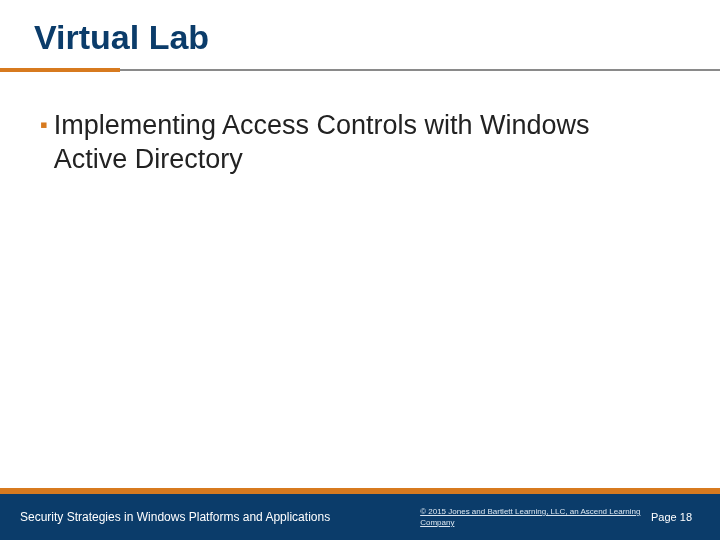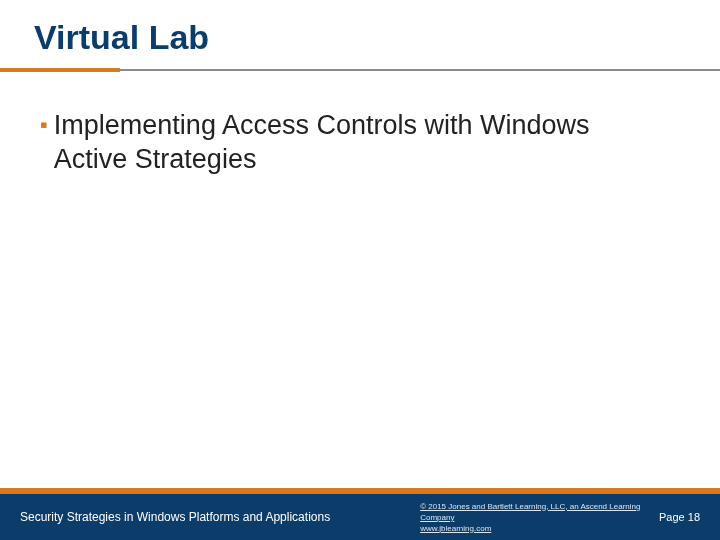--- a/index.html
+++ b/index.html
@@ -75,46 +75,45 @@
   .footer-center {
     flex: 1 1 auto;
     padding-left: 90px;
     font-size: 8px;
     line-height: 11px;
     color: #dbe6f0;
     text-decoration: underline;
   }
   .footer-right {
     flex: 0 0 auto;
-    padding-right: 20px;
+    padding-right: 28px;
     font-size: 11px;
     white-space: nowrap;
   }
 </style>
 </head>
 <body>
 
 <div class="slide">
 
   <div class="title-area">
     <div class="title">Virtual Lab</div>
   </div>
   <div class="title-underline"></div>
   <div class="title-accent"></div>
 
   <div class="content">
     <div class="bullet-row">
       <span class="bullet">▪</span>
-      <span class="bullet-text">Implementing Access Controls with Windows Active Strategies</span>
+      <span class="bullet-text">Implementing Access Controls with Windows Active Directory</span>
     </div>
   </div>
 
   <div class="footer-accent-top"></div>
   <div class="footer">
     <div class="footer-left">Security Strategies in Windows Platforms and Applications</div>
     <div class="footer-center">
       <div>© 2015 Jones and Bartlett Learning, LLC, an Ascend Learning Company</div>
-      <div>www.jblearning.com</div>
     </div>
     <div class="footer-right">Page 18</div>
   </div>
 
 </div>
 
 </body></html>

